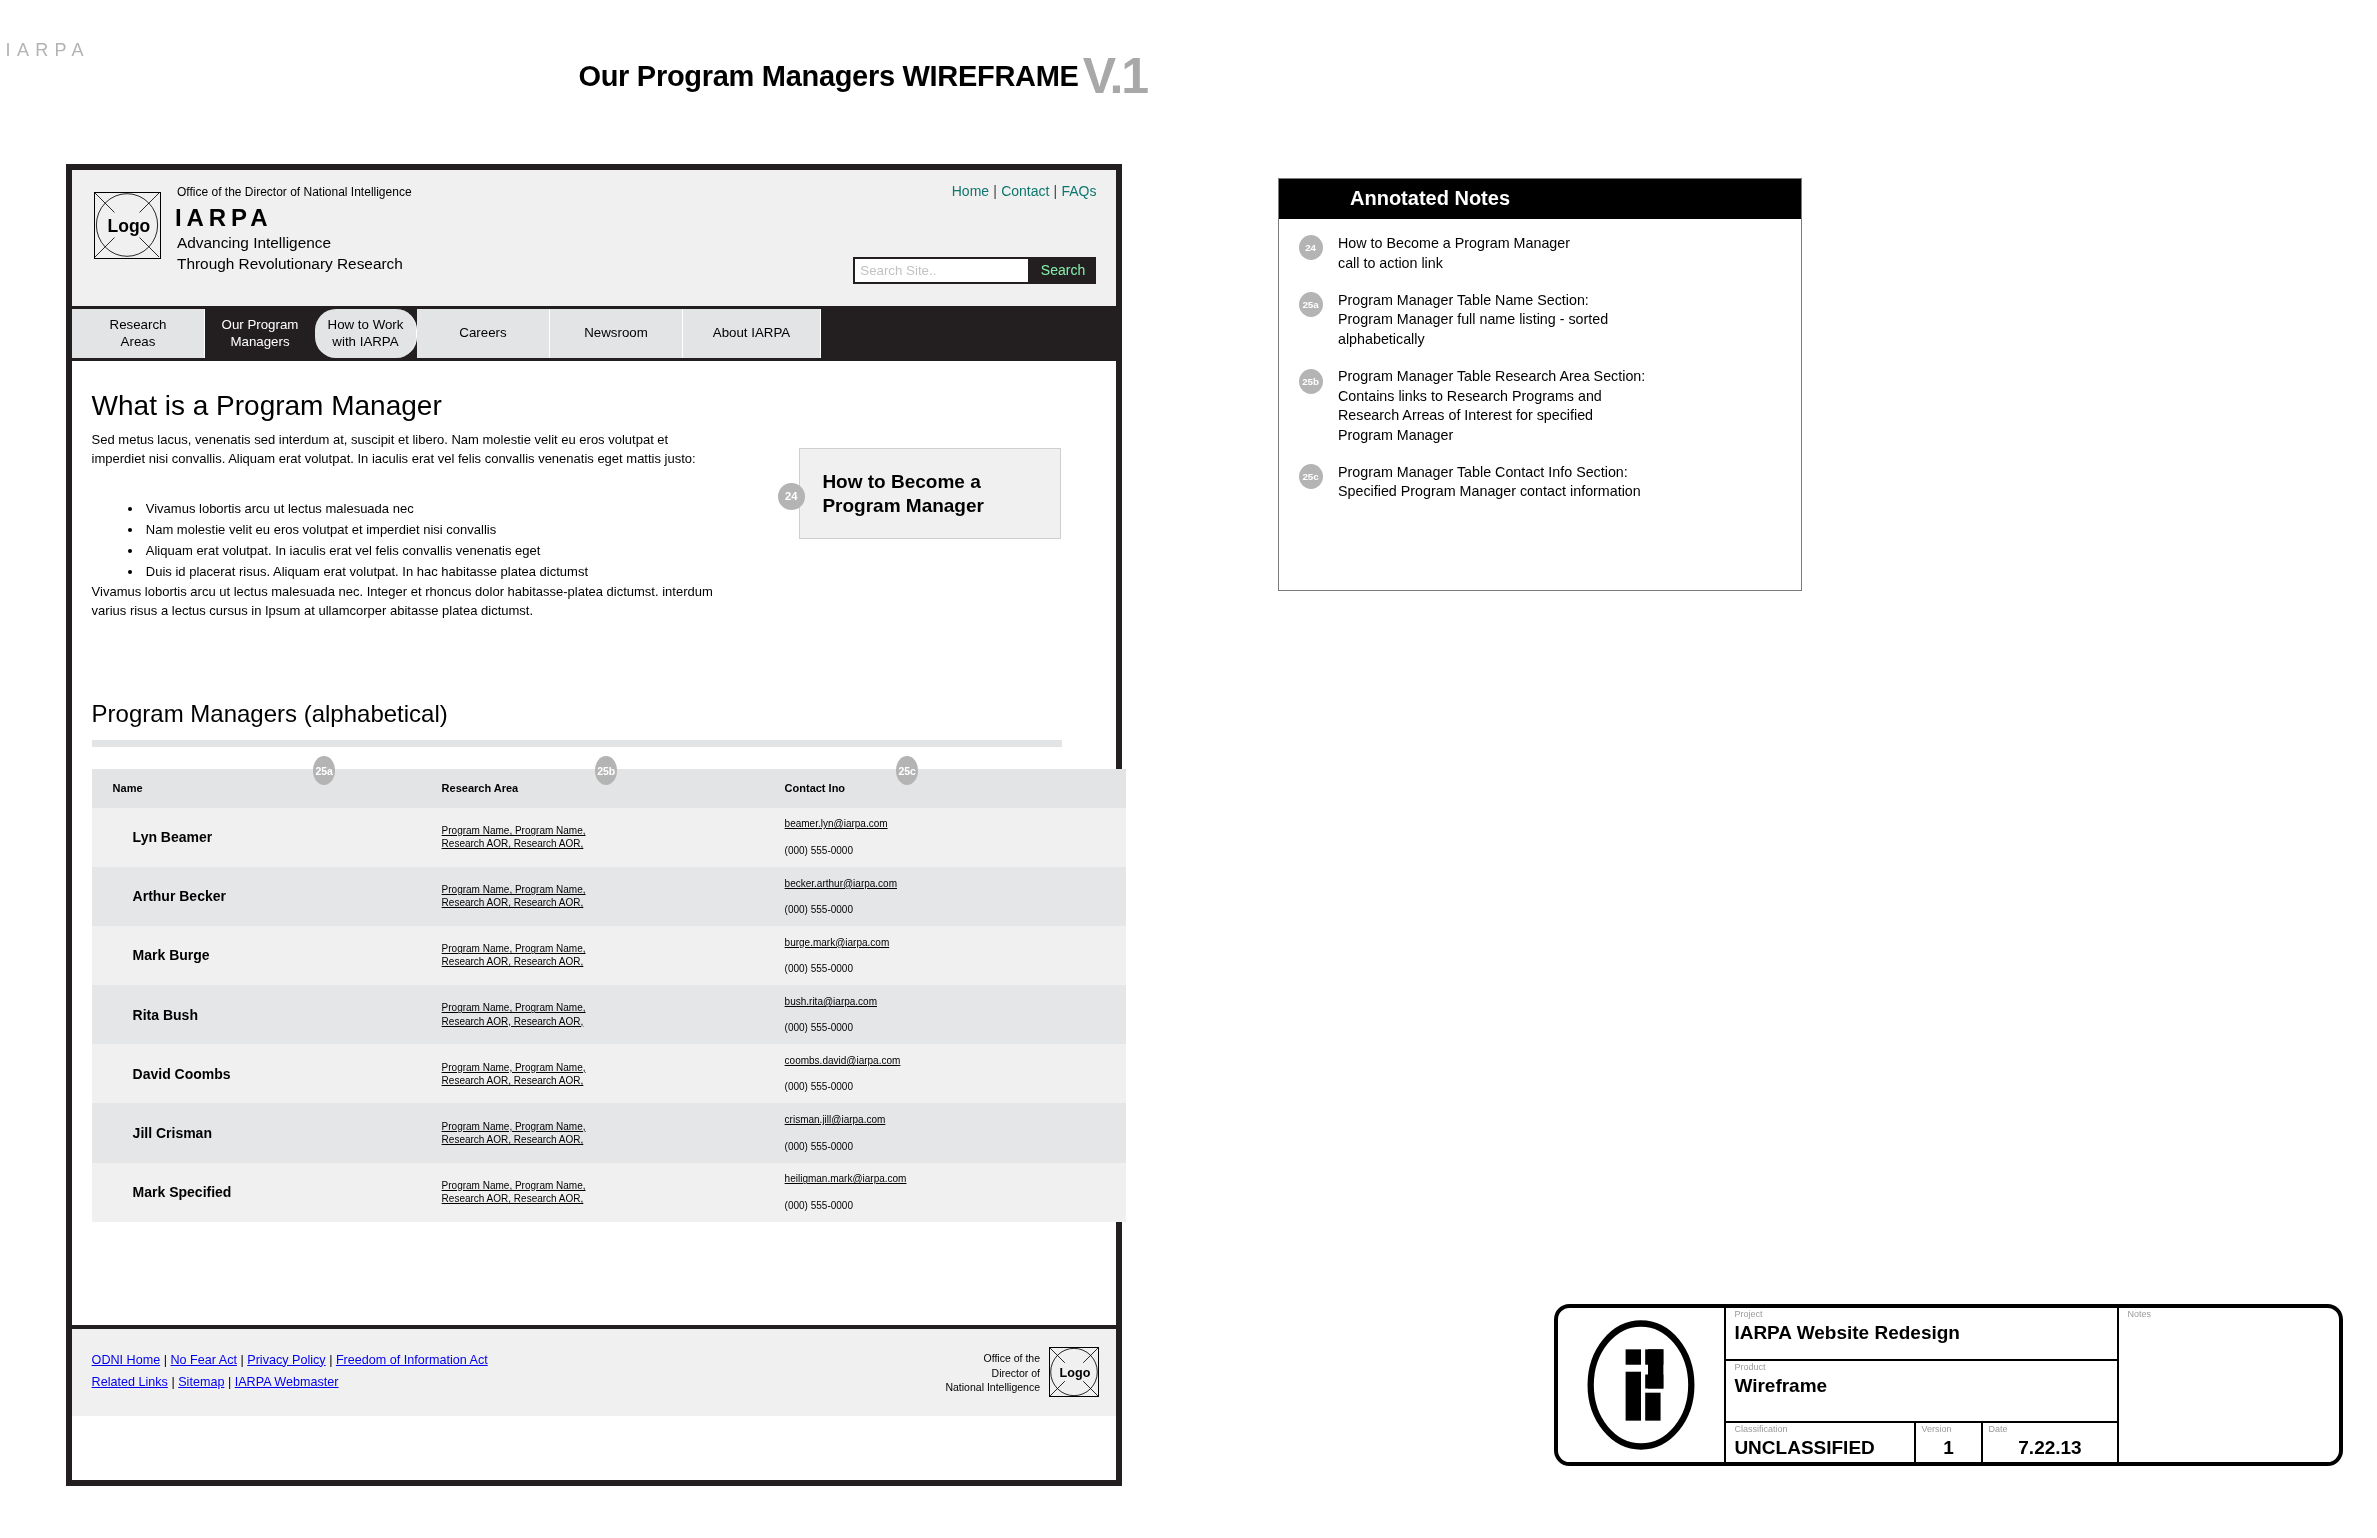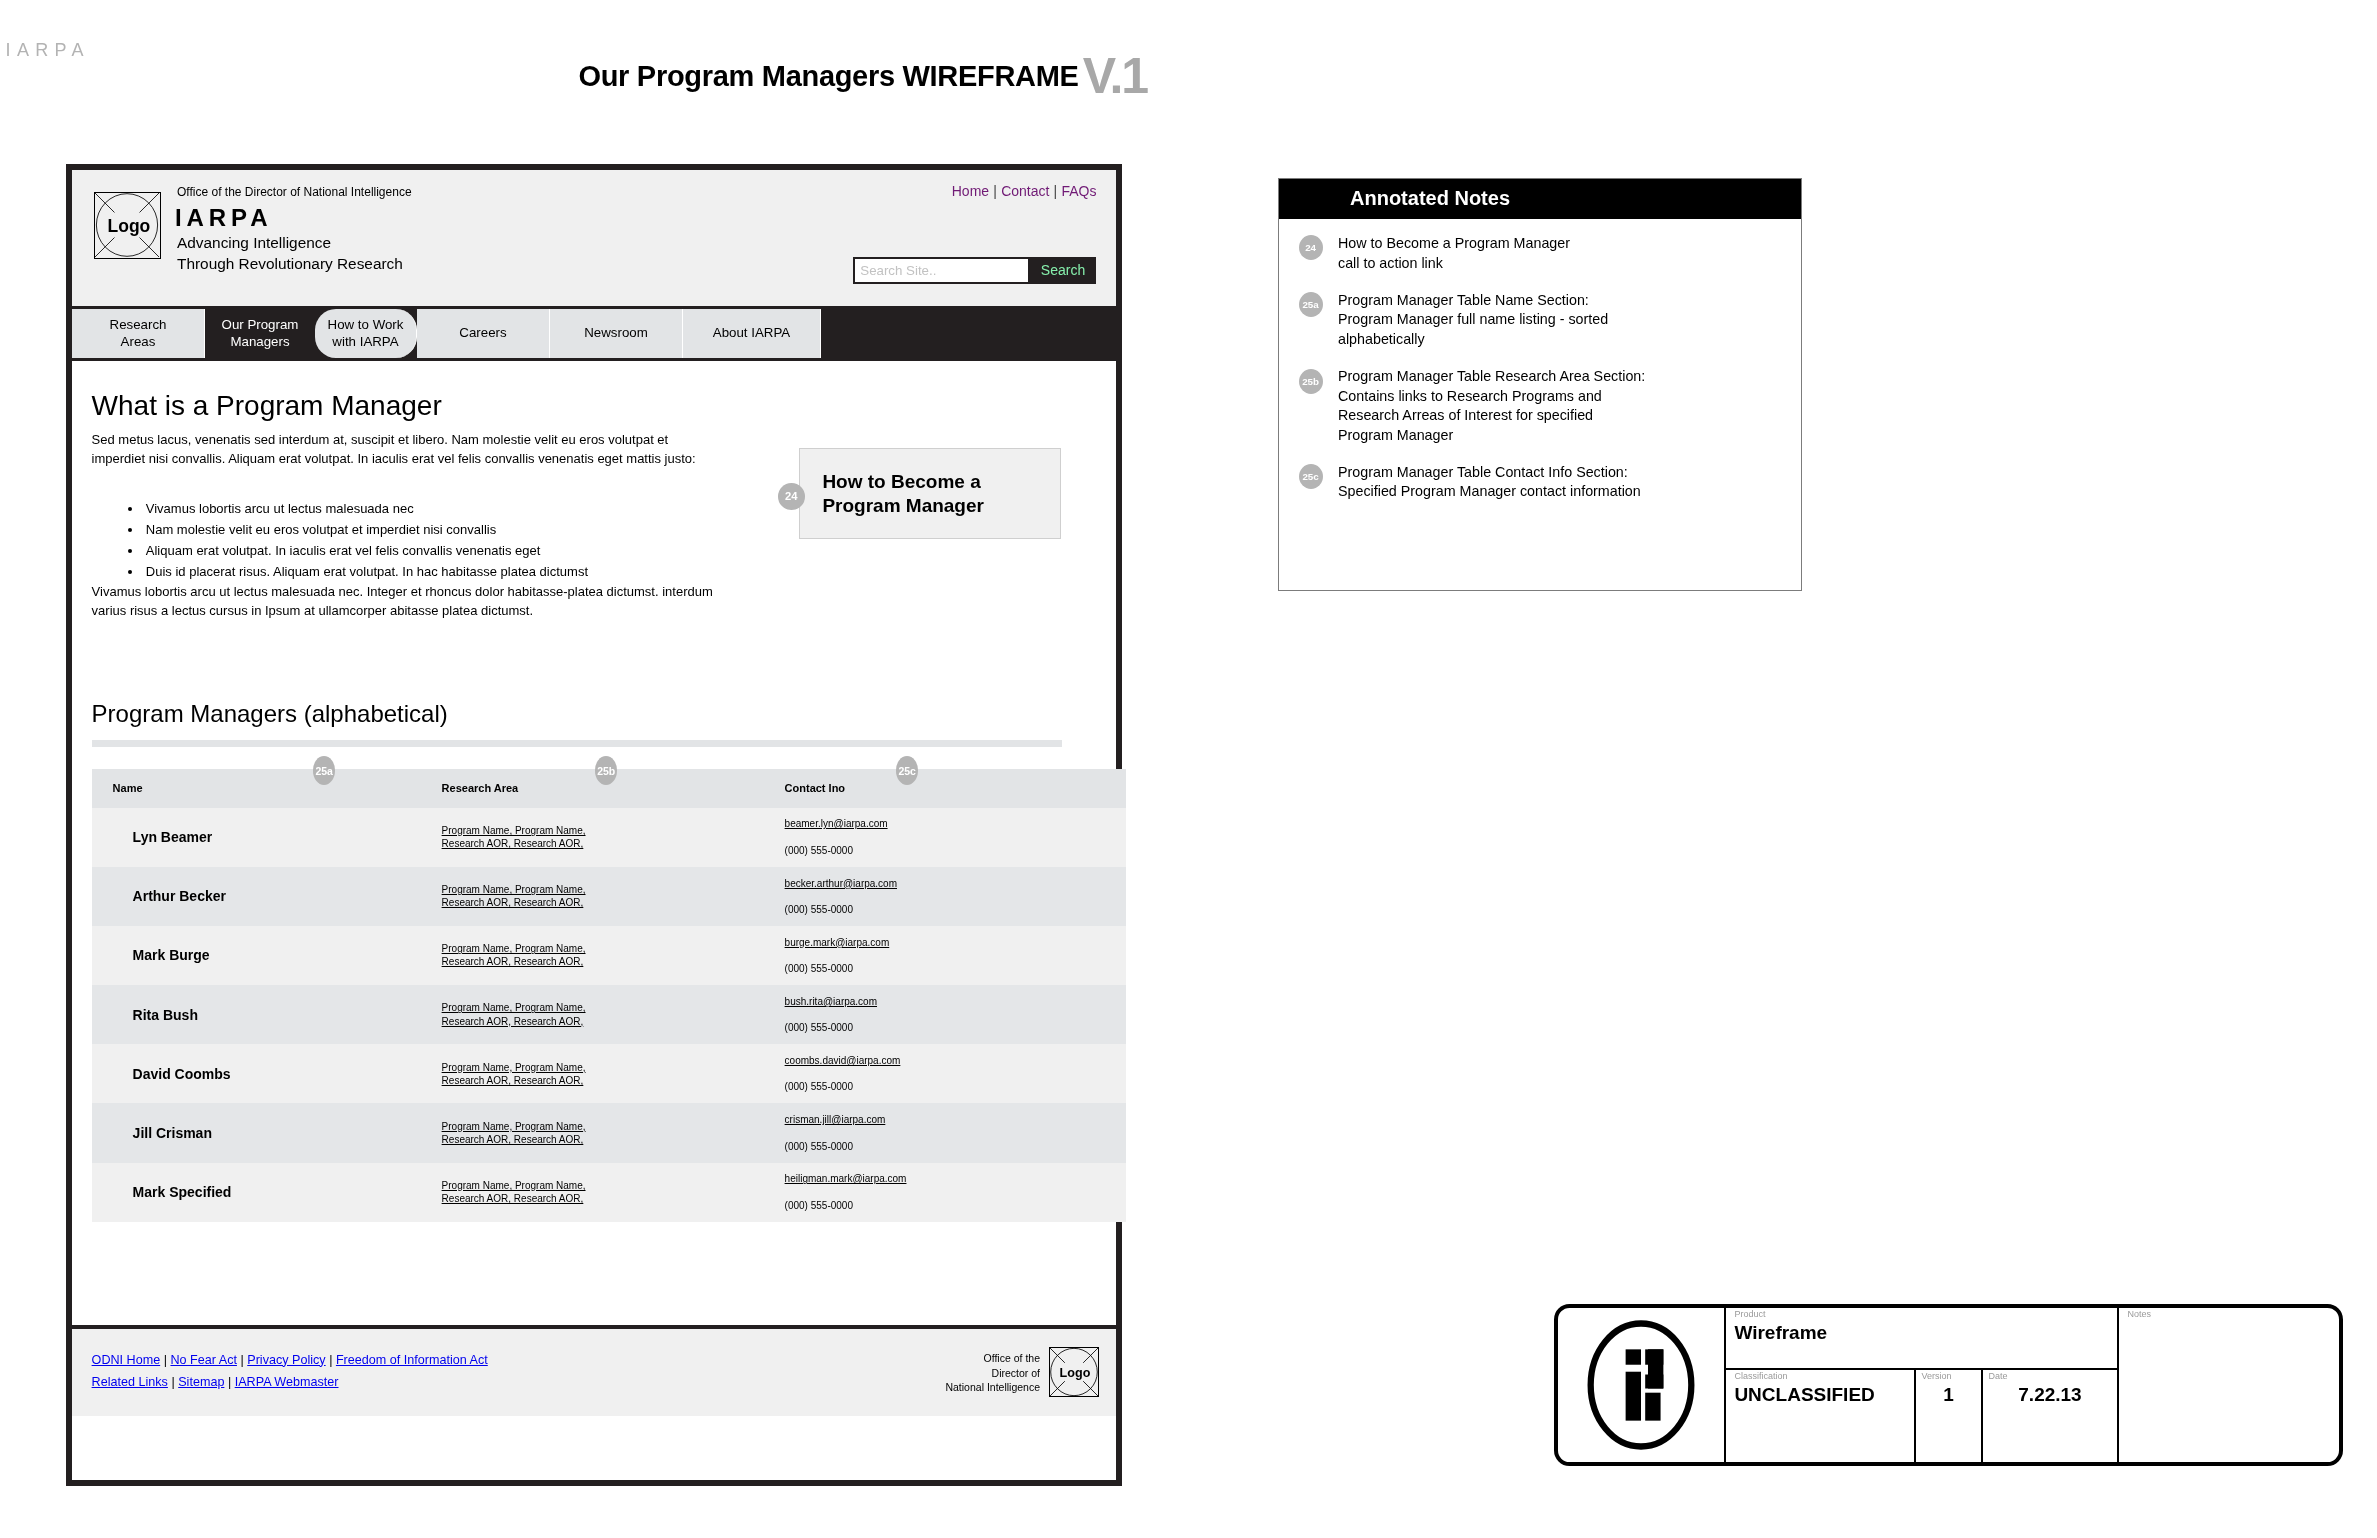--- a/index.html
+++ b/index.html
@@ -112,21 +112,21 @@
     left: 105px; top: 85px;
     font-size: 15.4px;
   }
   #util-nav {
     position: absolute;
     right: 19.6px; top: 12.6px;
     font-size: 14px;
     white-space: nowrap;
   }
   #util-nav .sep { color:#444; padding: 0 4.2px; }
-  #util-nav a { color:#701a75; text-decoration:none; }
+  #util-nav a { color:#0f766e; text-decoration:none; }
   #search-wrap {
     position: absolute;
     right: 19.6px; top: 87px;
     display: flex;
     align-items: stretch;
   }
   #search-input {
     width: 177px;
     height: 26.6px;
     border: 2.8px solid #231f20;
@@ -683,20 +683,24 @@
       <ellipse cx="80" cy="93" rx="72" ry="88" fill="none" stroke="#000" stroke-width="9"></ellipse>
       <rect x="58" y="42" width="22" height="22" fill="#000"></rect>
       <rect x="58" y="74" width="22" height="70" fill="#000"></rect>
       <rect x="86" y="42" width="26" height="22" fill="#000"></rect>
       <rect x="90" y="42" width="22" height="56" fill="#000"></rect>
       <rect x="86" y="78" width="26" height="20" fill="#000"></rect>
       <rect x="86" y="104" width="22" height="40" fill="#000"></rect>
     </svg>
   </div>
   <div id="tb-fields">
+    <div class="tb-cell" id="tb-project">
+      <div class="tb-label">Project</div>
+      <div class="tb-value">IARPA Website Redesign</div>
+    </div>
     <div class="tb-cell" id="tb-product">
       <div class="tb-label">Product</div>
       <div class="tb-value">Wireframe</div>
     </div>
     <div id="tb-bottom">
       <div class="tb-cell" id="tb-class">
         <div class="tb-label">Classification</div>
         <div class="tb-value">UNCLASSIFIED</div>
       </div>
       <div class="tb-cell" id="tb-version">

